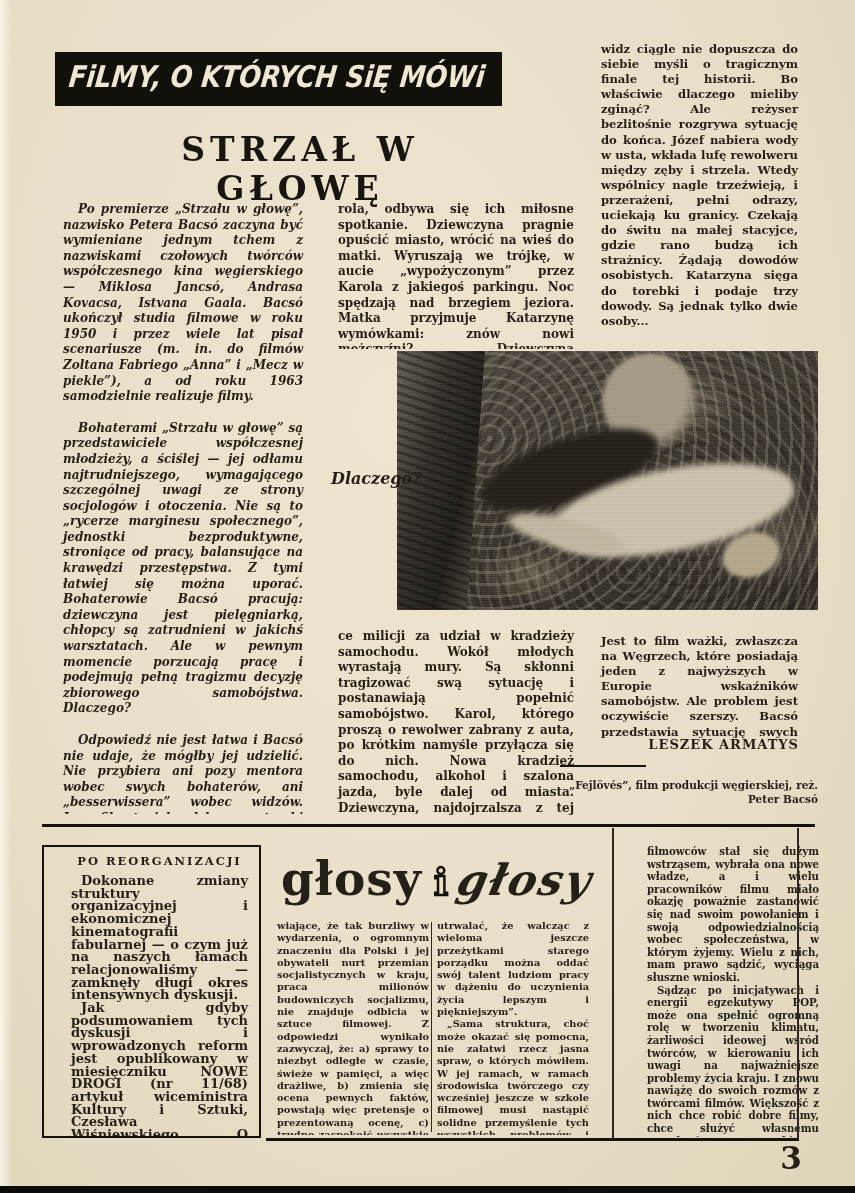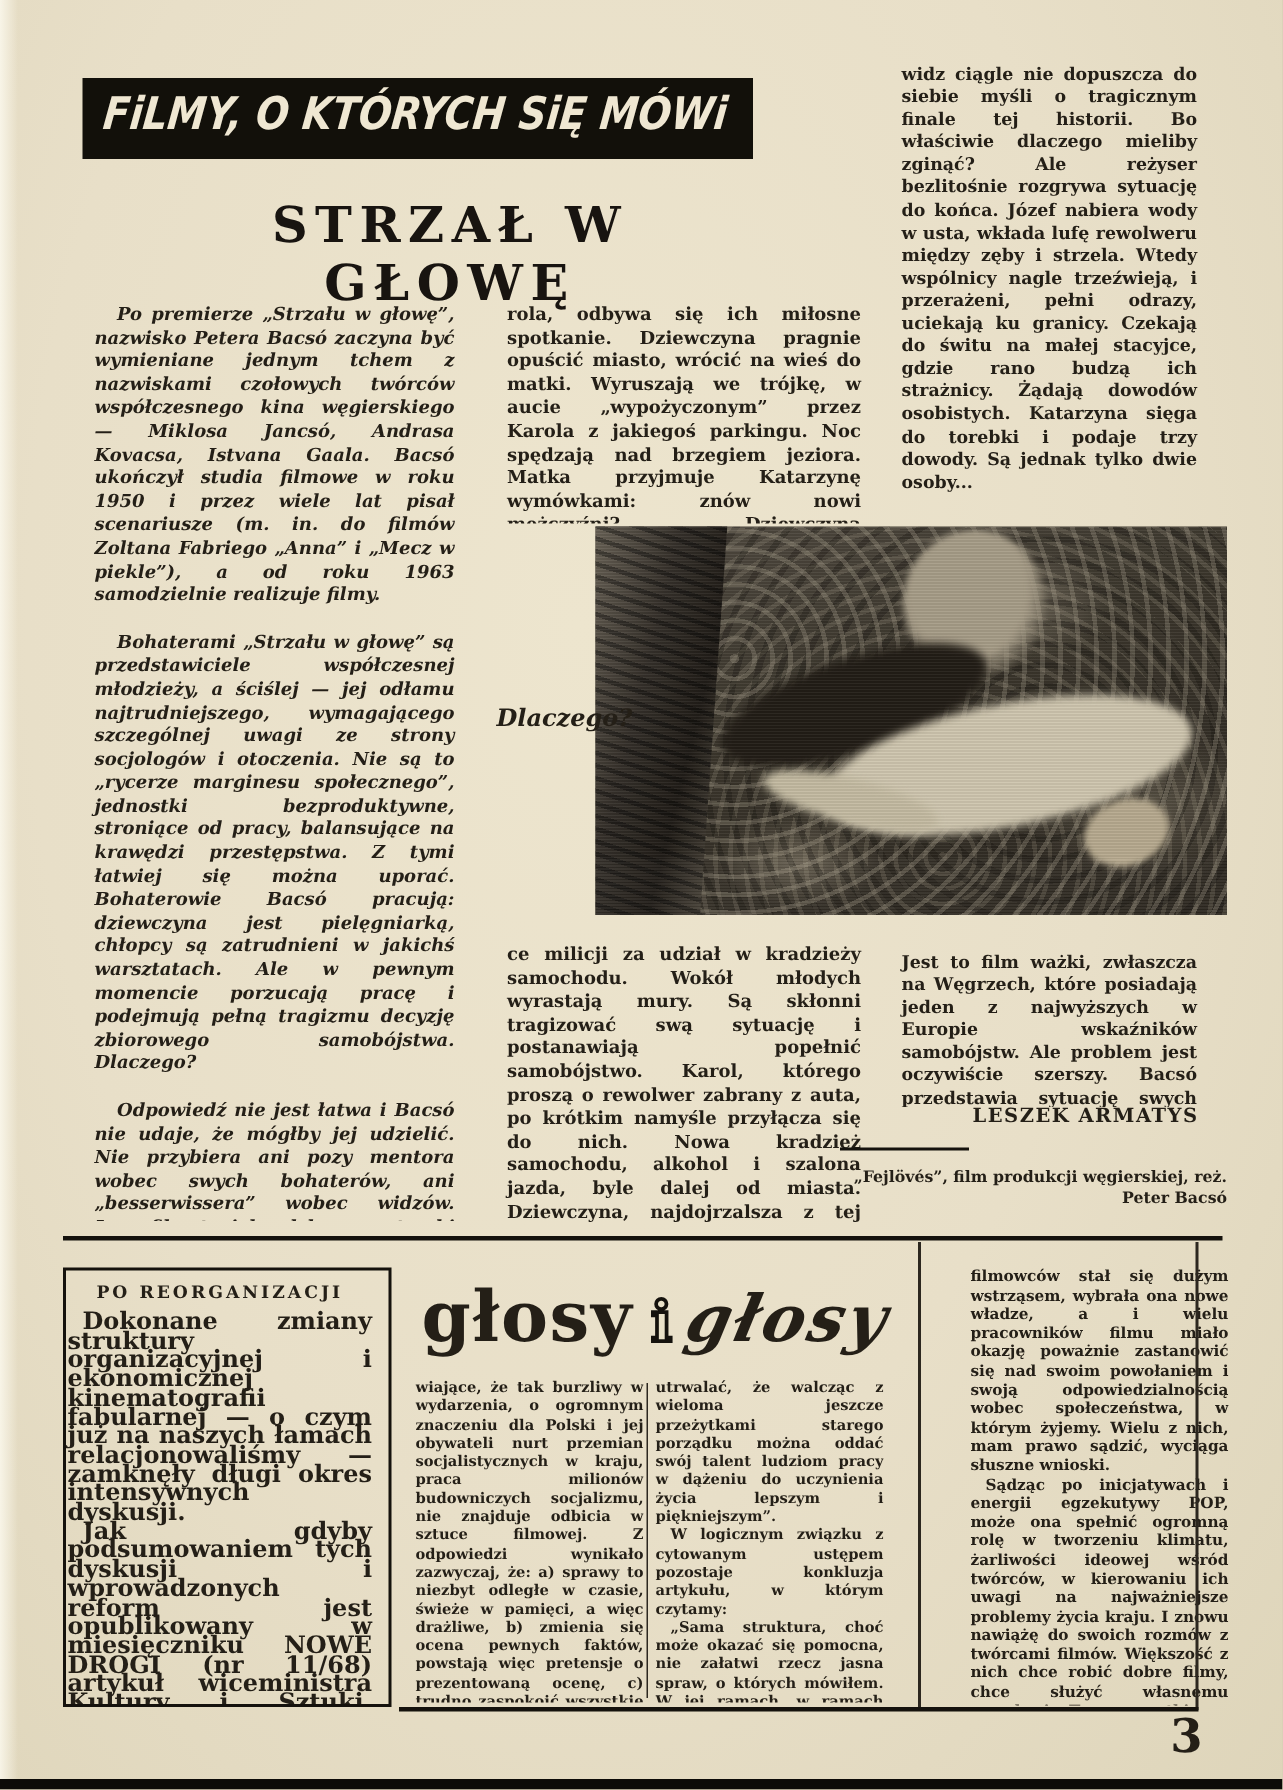--- a/index.html
+++ b/index.html
@@ -67,24 +67,24 @@
 
   .author{position:absolute;left:585px;top:737px;width:214px;text-align:right;
         font-size:13px;font-weight:bold;letter-spacing:1px;}
   .credit-rule{position:absolute;left:560px;top:765px;width:86px;height:2px;background:#15120d;}
   .credit{position:absolute;left:560px;top:779px;width:258px;font-size:10.5px;font-weight:bold;
         line-height:13.5px;text-align:right;}
 
   
   .rule-main{position:absolute;left:42px;top:824px;width:773px;height:3px;background:#15120d;}
   .reorg-box{position:absolute;left:42px;top:845px;width:219px;height:293px;box-sizing:border-box;
-        border:2px solid #15120d;padding:7px 11px 0 1px;overflow:hidden;}
+        border:2px solid #15120d;padding:7px 11px 0 27px;overflow:hidden;}
   .reorg-box h2{margin:0 0 7px 0;text-align:center;font-size:11.5px;font-weight:bold;
         letter-spacing:2px;}
-  .small p{margin:0;text-indent:10px;font-size:16px;font-weight:bold;line-height:12.7px;
+  .small p{margin:0;text-indent:10px;font-size:13px;font-weight:bold;line-height:12.7px;
         text-align:justify;}
   .glosy-title{position:absolute;left:281px;top:851px;width:322px;height:66px;white-space:nowrap;}
   .glosy-w1{font-family:"DejaVu Serif",serif;font-weight:bold;font-size:47px;letter-spacing:1px;}
   .glosy-i{display:inline-block;margin:0 10px 0 12px;font-family:"DejaVu Serif",serif;
         font-weight:bold;font-size:37px;color:#e9e1c8;-webkit-text-stroke:2.5px #15120d;
         text-shadow:0 0 1px #15120d;}
   .glosy-w2{display:inline-block;font-family:"DejaVu Serif",serif;font-weight:bold;
         font-style:italic;font-size:43px;transform:skewX(-12deg);letter-spacing:2px;}
   .glosy-colA{left:277px;top:920px;width:152px;height:215px;}
   .glosy-colB{left:437px;top:920px;width:152px;height:215px;}
@@ -164,21 +164,20 @@
   <div class="glosy-title">
     <span class="glosy-w1">głosy</span><span class="glosy-i">i</span><span class="glosy-w2">głosy</span>
   </div>
 
   <div class="col glosy-colA small">
     <p class="no-indent">wiające, że tak burzliwy w wydarzenia, o ogromnym znaczeniu dla Polski i jej obywateli nurt przemian socjalistycznych w kraju, praca milionów budowniczych socjalizmu, nie znajduje odbicia w sztuce filmowej. Z odpowiedzi wynikało zazwyczaj, że: a) sprawy to niezbyt odległe w czasie, świeże w pamięci, a więc drażliwe, b) zmienia się ocena pewnych faktów, powstają więc pretensje o prezentowaną ocenę, c) trudno zaspokoić wszystkie oczekiwania ludzi o tym decydujących, a najważniejsze, że bez krzywego zwierciadła, bez krytyki nie ma możliwości pokazywania prawdy, a my ponoć krytyki nie lubimy itp. Słowem jest w tym, jak mi się wydaje, sporo specyficznego konformizmu i braku przekonania, że stojąc na gruncie socjalistycznych przemian naszego kraju można te zmiany</p>
   </div>
 
   <div class="col glosy-colB small">
     <p class="no-indent">utrwalać, że walcząc z wieloma jeszcze przeżytkami starego porządku można oddać swój talent ludziom pracy w dążeniu do uczynienia życia lepszym i piękniejszym”.</p>
-    <p>W logicznym związku z cytowanym ustępem pozostaje konkluzja artykułu, w którym czytamy:</p>
     <p>„Sama struktura, choć może okazać się pomocna, nie załatwi rzecz jasna spraw, o których mówiłem. W jej ramach, w ramach środowiska twórczego czy wcześniej jeszcze w szkole filmowej musi nastąpić solidne przemyślenie tych wszystkich problemów i wyciągnięcie właściwych wniosków. Nie rozpoczynamy od punktu zerowego, inicjatorem zmian strukturalnych, a także dyskusji ideowych w środowisku jest organizacja partyjna filmowców. Po marcu, który dla wielu</p>
   </div>
 
   <div class="col bottom-col small">
     <p class="no-indent">filmowców stał się dużym wstrząsem, wybrała ona nowe władze, a i wielu pracowników filmu miało okazję poważnie zastanowić się nad swoim powołaniem i swoją odpowiedzialnością wobec społeczeństwa, w którym żyjemy. Wielu z nich, mam prawo sądzić, wyciąga słuszne wnioski.</p>
     <p>Sądząc po inicjatywach i energii egzekutywy POP, może ona spełnić ogromną rolę w tworzeniu klimatu, żarliwości ideowej wśród twórców, w kierowaniu ich uwagi na najważniejsze problemy życia kraju. I znowu nawiążę do swoich rozmów z twórcami filmów. Większość z nich chce robić dobre filmy, chce służyć własnemu narodowi. Tym wszystkim z pewnością pomogą dyskusje oraz żywa aktywność społeczna i polityczna w kraju po marcu i przed zjazdem partii. Pomoże im oczyszczona, lepsza atmosfera pracy twórczej w zreorganizowanym zespole. Większość twórców odczuwa potrzebę, więcej, obowiązek odbudowy dobrego imienia filmowca w społeczeństwie i pragnie tego dokonać własną pracą. Władze kinematografii wyjdą naprzeciw takim dążeniom.</p>
 
   </div>
 
   <div class="vrule v1"></div>

